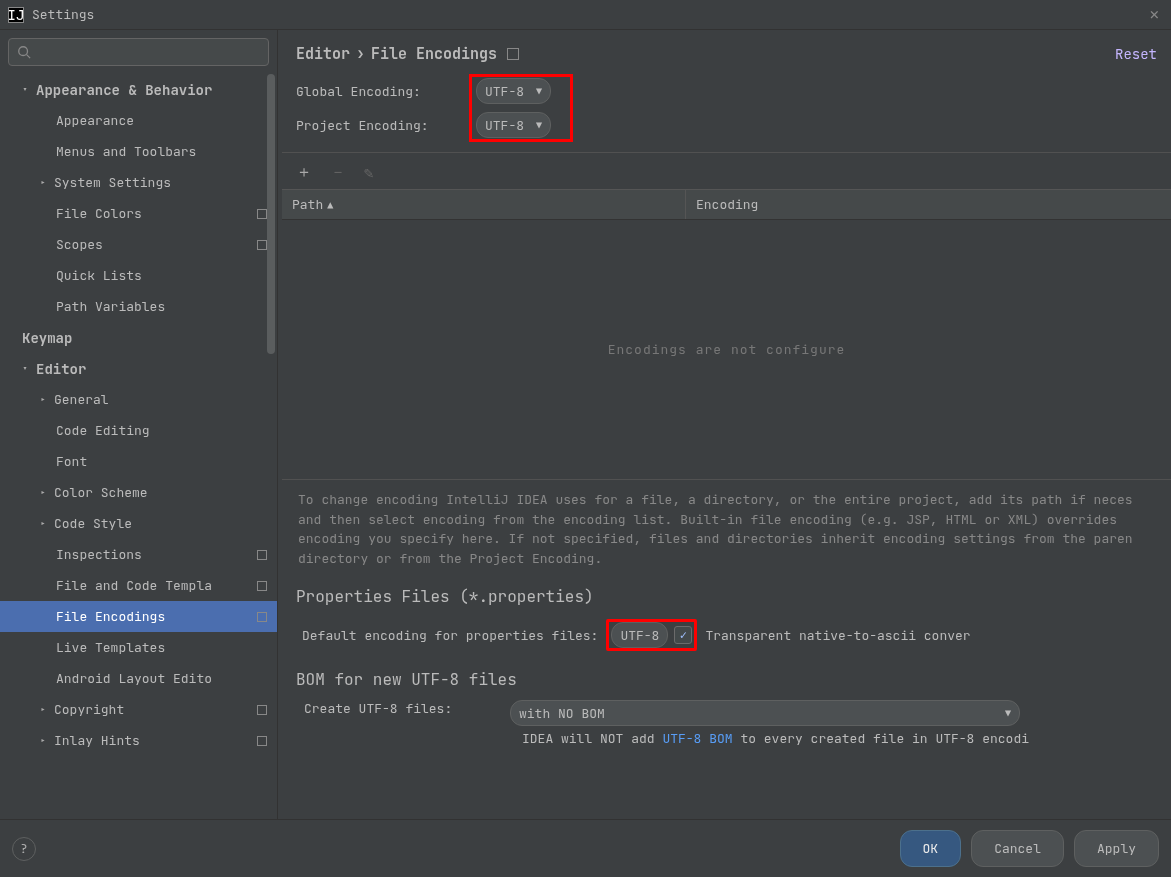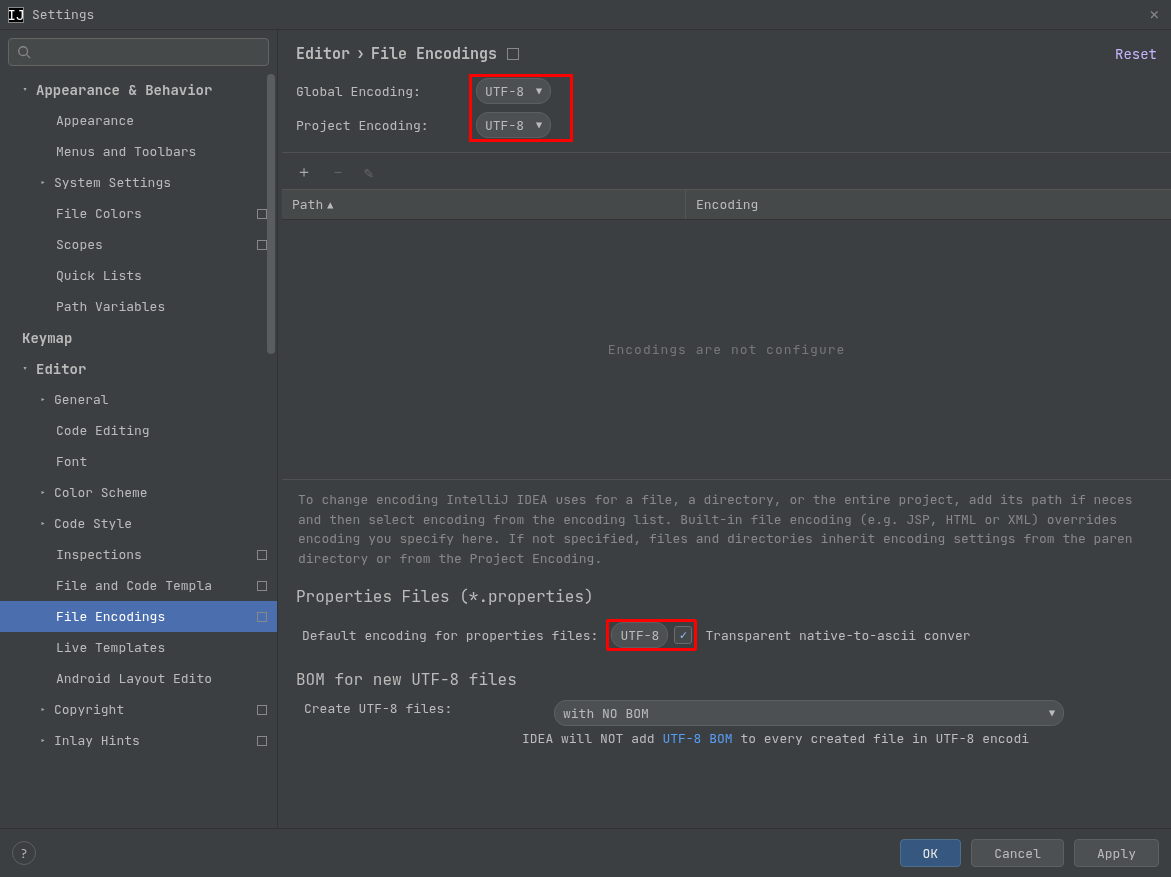--- a/index.html
+++ b/index.html
@@ -117,34 +117,34 @@
 .section-title { padding: 8px 0 0 18px; color: #bbbbbb; font-size: 16px; }
 .prop-row { display: flex; align-items: center; padding: 12px 0 6px 24px; gap: 8px; }
 .checkbox {
   width: 18px; height: 18px; background: #43494a; border: 1px solid #6b6b6b;
   border-radius: 3px; display: flex; align-items: center; justify-content: center;
   color: #a0c0ff; font-size: 12px;
 }
 .checkbox.checked::after { content: "✓"; }
 .bom-section { padding: 4px 0 0 18px; }
 .bom-row { display: flex; padding: 10px 0 4px 8px; gap: 10px; }
-.wide-combo { width: 510px; justify-content: space-between; margin-left: 44px; }
+.wide-combo { width: 510px; justify-content: space-between; }
 .bom-note { padding-left: 226px; color: #bbbbbb; }
 .bom-note .link { color: #589df6; }
 .footer {
   display: flex; align-items: center; padding: 10px 12px;
   border-top: 1px solid #323232; background: #3c3f41;
 }
 .help-btn {
   width: 24px; height: 24px; border-radius: 12px; border: 1px solid #5e6060;
   display: flex; align-items: center; justify-content: center; color: #aaa; cursor: pointer;
 }
 .footer-spacer { flex: 1; }
 .btn {
-  height: 28px; padding: 0 22px; margin-left: 10px; border-radius: 4px;
+  height: 37px; padding: 0 22px; margin-left: 10px; border-radius: 12px;
   display: flex; align-items: center; justify-content: center; cursor: pointer;
   background: #4c5052; border: 1px solid #5e6060; color: #bbbbbb;
 }
 .btn.primary { background: #365880; border-color: #4c708c; color: #eaeaea; }
 .encoding-highlight-group{
   position: absolute;
   border: 3px solid #ff0000;
   pointer-events: none;
 }
 .enc-group-wrap{ position: relative; }

